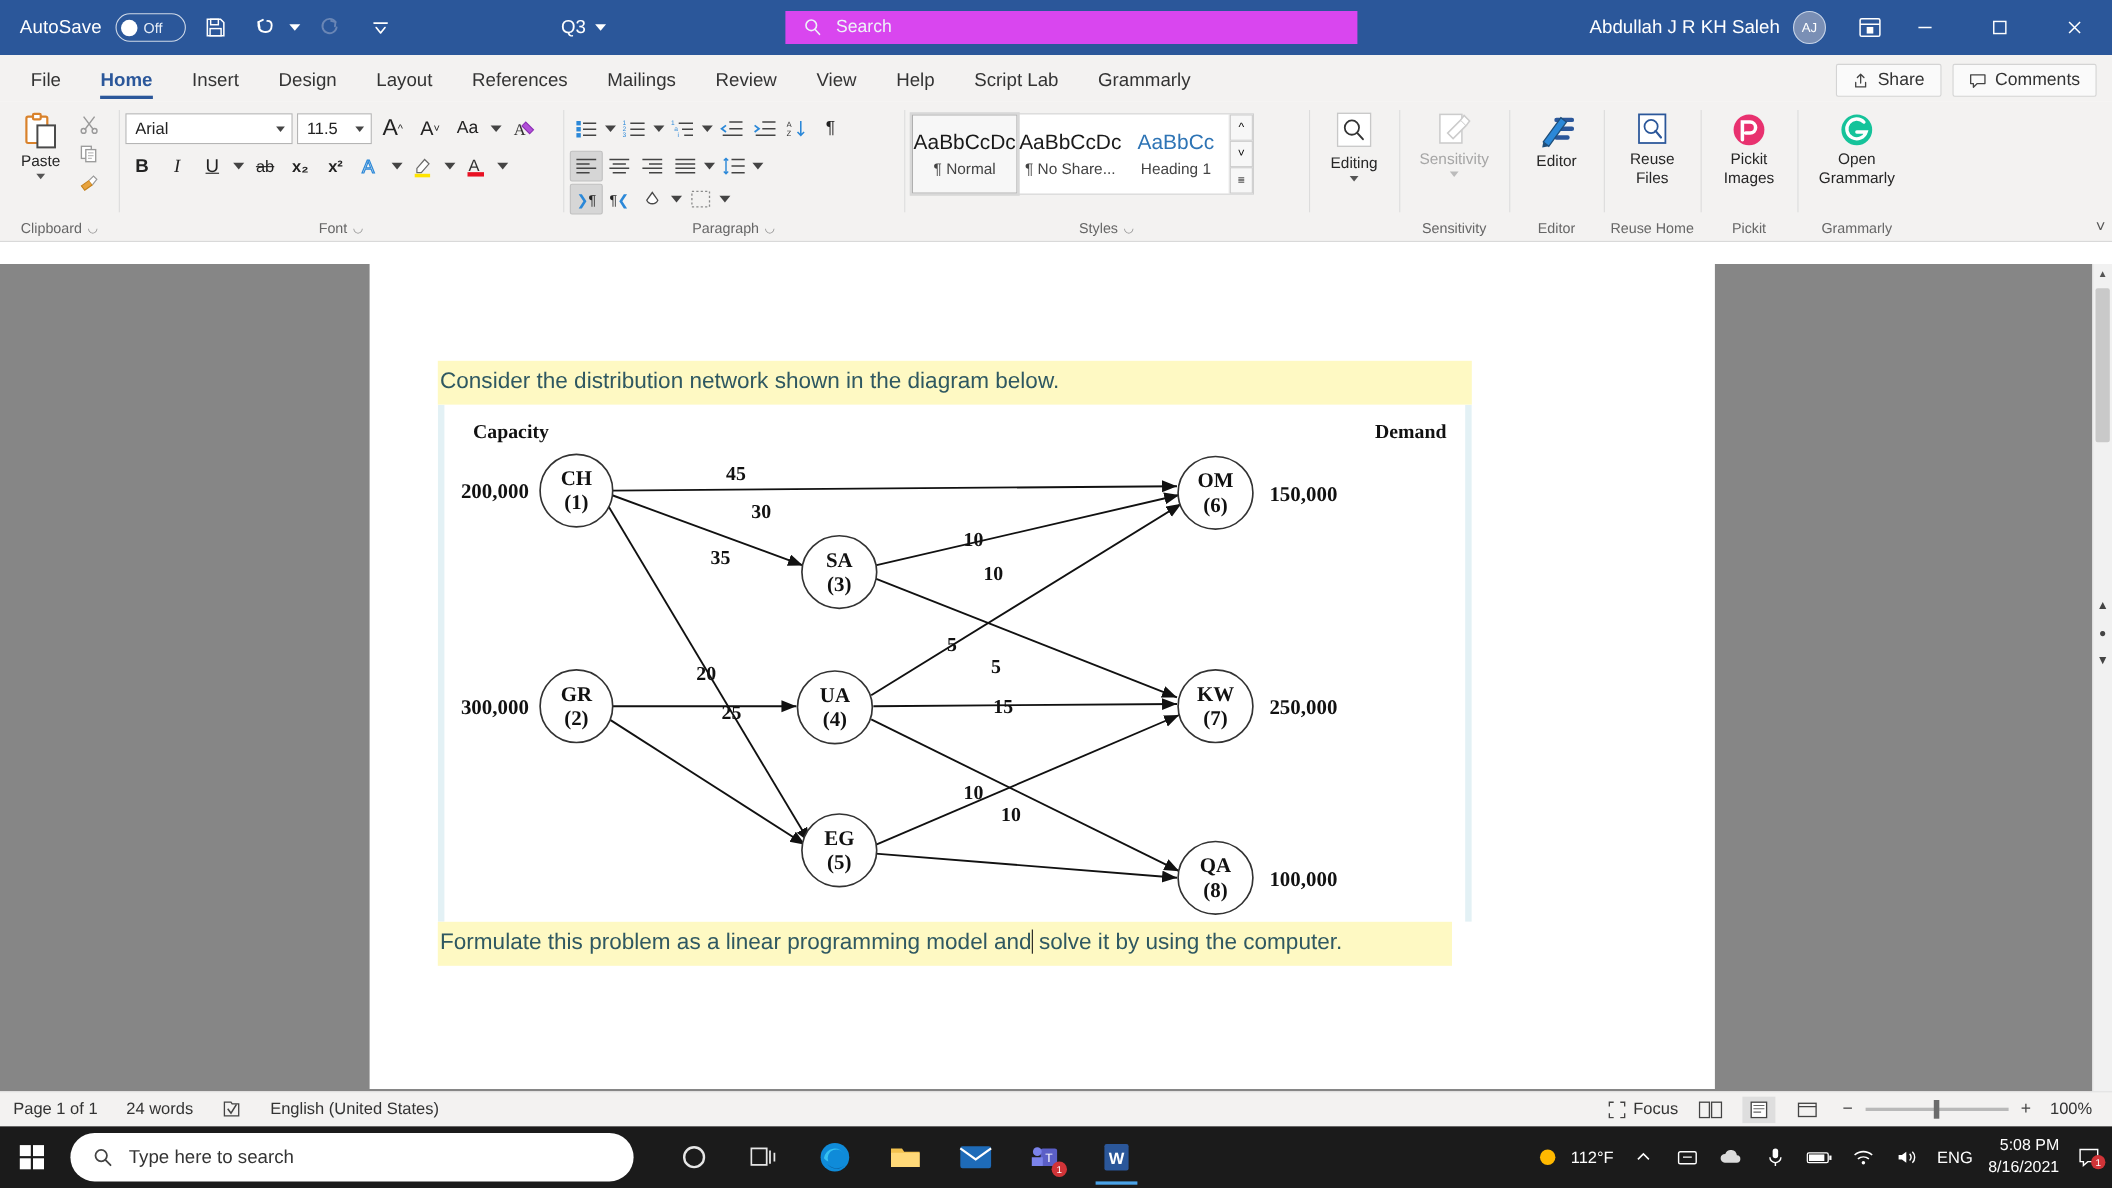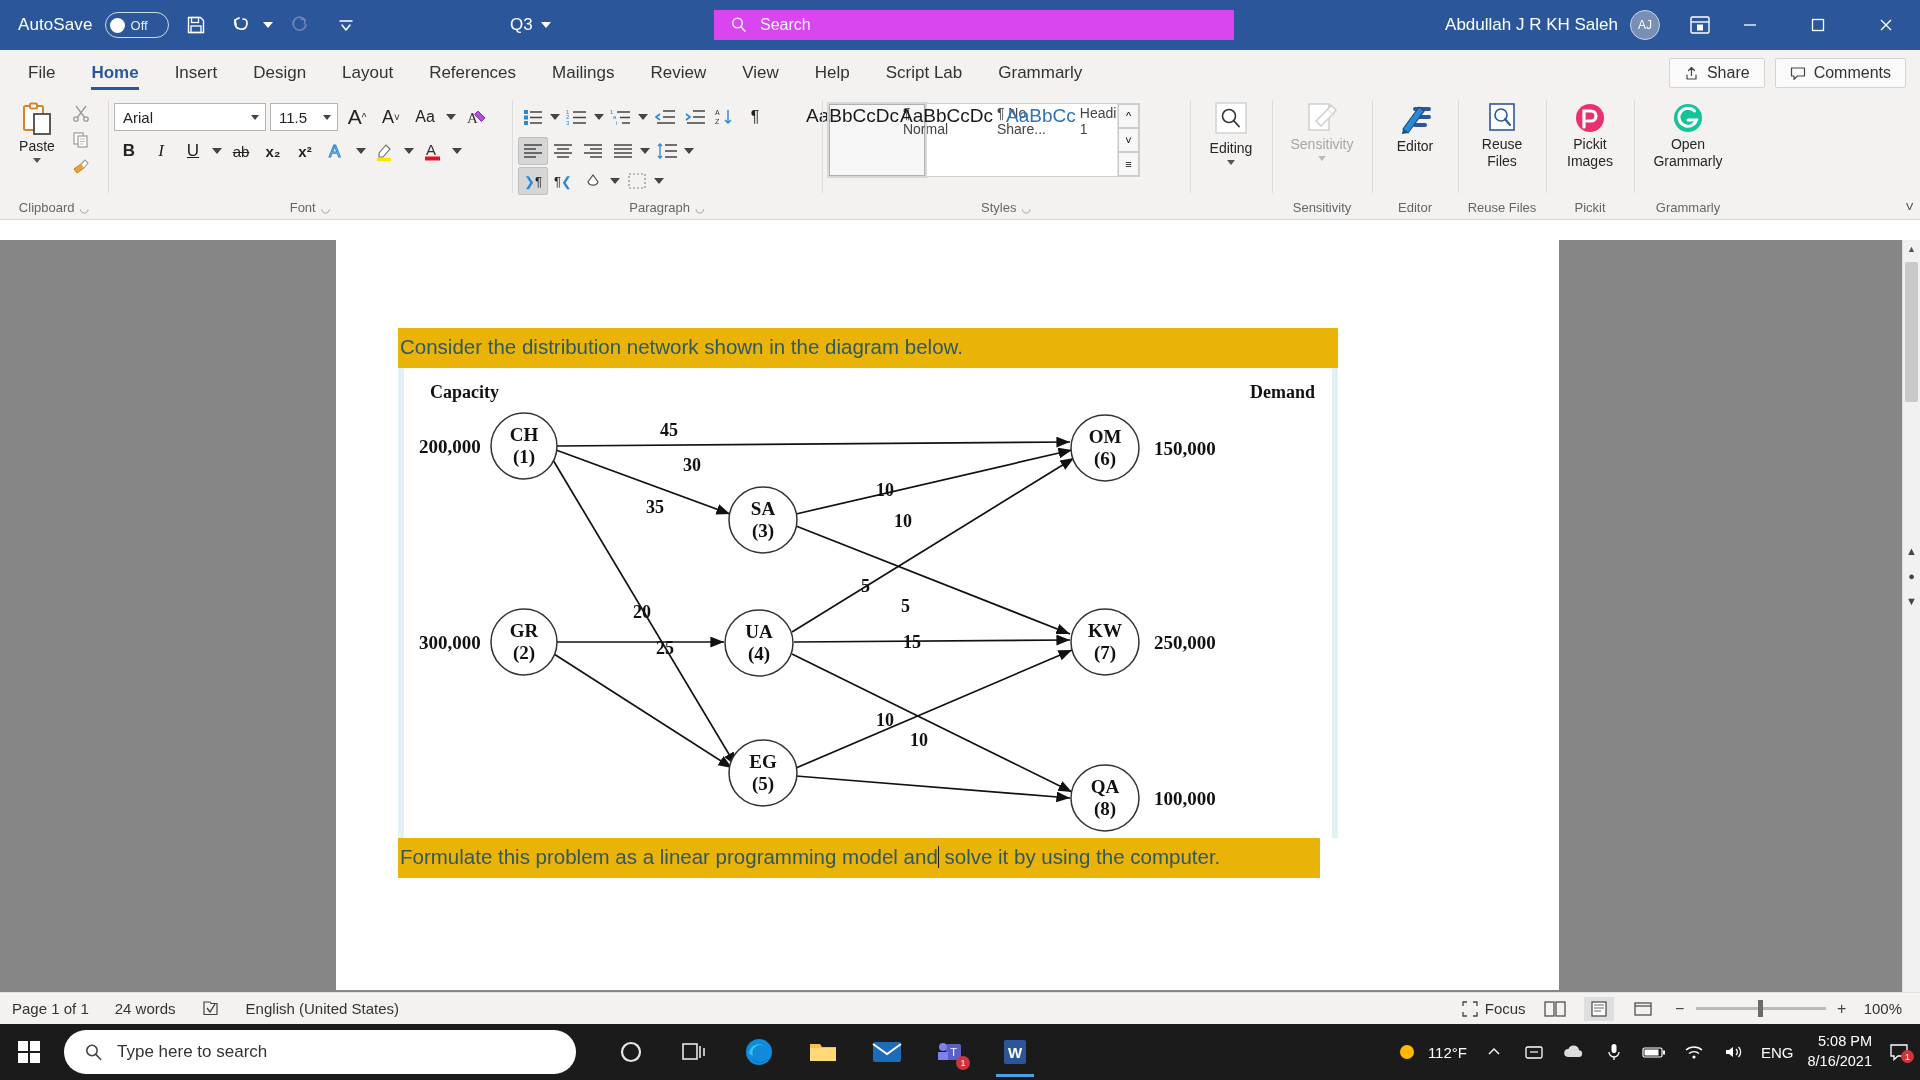--- a/index.html
+++ b/index.html
@@ -124,21 +124,21 @@
     width: 30px; height: 28px; display:flex; align-items:center; justify-content:center;
     font-size: 17px; color: #222; cursor: pointer; border-radius: 2px;
   }
   .tbtn.sel { background: #d6d6d6; border: 1px solid #c0c0c0; }
   .mini-chev { width: 14px; height: 28px; display:flex; align-items:center; justify-content:center; cursor:pointer;}
 
   .styles-gallery {
     display: flex; border: 1px solid #d0d0d0; background: #fff; height: 74px; margin-top: 6px;
   }
   .style-item {
-    width: 96px; display: flex; flex-direction: row; justify-content: center;
+    width: 96px; display: flex; flex-direction: column; align-items: center; justify-content: center;
     gap: 4px; cursor: pointer; border: 1px solid transparent;
   }
   .style-item.sel { border: 1px solid #b0b0b0; background: #f7f7f7; outline: 2px solid #d8d8d8; }
   .style-prev { font-size: 19px; color: #1a1a1a; }
   .style-prev.h1 { color: #2e74b5; font-weight: normal; }
   .style-name { font-size: 14px; color: #444; }
   .gallery-scroll { width: 22px; display:flex; flex-direction:column; border-left:1px solid #e0e0e0; }
   .gsb { flex:1; display:flex; align-items:center; justify-content:center; border:1px solid #ccc; background:#f7f7f7; font-size:11px; cursor:pointer;}
 
   .collapse-ribbon { position: absolute; right: 6px; bottom: 4px; font-size: 15px; color: #555; cursor: pointer; }
@@ -154,21 +154,21 @@
   }
   .scroll-v {
     position: absolute; right: 0; top: 0; bottom: 0; width: 18px; background: #f1f1f1;
     border-left: 1px solid #e0e0e0;
   }
   .sv-arrow { height: 18px; display:flex; align-items:center; justify-content:center; font-size:9px; color:#555; cursor:pointer;}
   .sv-thumb { position:absolute; left:2px; right:2px; top: 22px; height: 140px; background:#c9c9c9; border-radius:2px; cursor:pointer;}
   .sv-dot { position:absolute; left:0; right:0; display:flex; align-items:center; justify-content:center; font-size:11px; color:#444; cursor:pointer;}
 
   .qtext {
-    position: absolute; background: #eab308; color: #2f5861;
+    position: absolute; background: #fef9c3; color: #2f5861;
     font-size: 20.5px; font-family: "Liberation Sans", sans-serif;
   }
   .q-line1 { left: 62px; top: 88px; width: 940px; height: 40px; padding: 7px 2px 0 2px; }
   .q-line2 { left: 62px; top: 598px; width: 922px; height: 40px; padding: 7px 2px 0 2px; }
   .diagram-wrap { position: absolute; left: 62px; top: 128px; width: 940px; height: 470px; background: #fff; }
   .caret-ins { display:inline-block; width:1px; background:#1a1a1a; height:22px; vertical-align:-4px; }
 
   
   .statusbar {
     position: absolute; left: 0; right: 0; bottom: 56px; height: 32px;
@@ -649,21 +649,21 @@
         <svg width="36" height="34" viewBox="0 0 36 34">
             <rect x="6" y="3" width="24" height="26" fill="#fff" stroke="#2b579a" stroke-width="1.6"></rect>
             <circle cx="17" cy="14" r="6" fill="none" stroke="#2b579a" stroke-width="1.6"></circle>
             <path d="M21 18 L26 24" stroke="#2b579a" stroke-width="2" stroke-linecap="round"></path>
           </svg>
         <span class="lbl">Reuse</span>
         <span class="lbl">Files</span>
       </div>
     </div>
     <div class="rgroup-label">
-      <span>Reuse Files</span>
+      <span>Reuse Home</span>
     </div>
   </div>
 
   <div class="rgroup" style="width:88px">
     <div class="rgroup-body" style="justify-content:center">
       <div class="bigbtn" style="width:74px">
         <svg width="34" height="34" viewBox="0 0 34 34">
             <circle cx="17" cy="17" r="14" fill="#e8316f"></circle>
             <path d="M11 26 V10 h7 a5 5 0 0 1 0 10 h-4" fill="none" stroke="#fff" stroke-width="3.2" stroke-linecap="round"></path>
           </svg>

